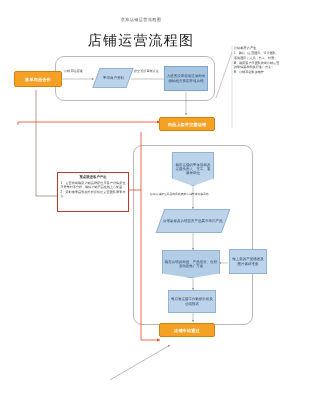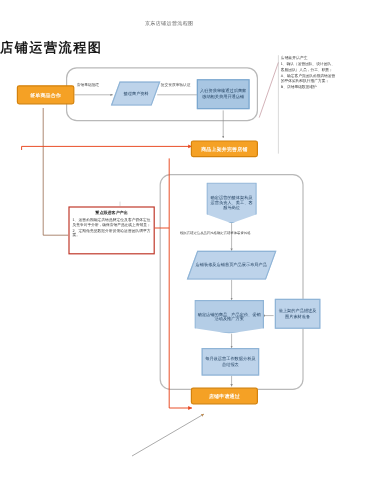--- a/index.html
+++ b/index.html
@@ -13,21 +13,21 @@
   #canvas{position:absolute;left:0;top:0;width:282px;height:400px;}
 
   
   .subtitle{
     position:absolute;left:0;top:17px;width:282px;
     text-align:center;font-size:4.2px;color:#5a5a5a;letter-spacing:.3px;
     white-space:nowrap;
   }
   .maintitle{
     position:absolute;left:0;top:32px;width:282px;
-    text-align:left;font-size:11px;color:#1a1a1a;font-weight:bold;
+    text-align:center;font-size:14px;color:#1a1a1a;font-weight:normal;
     letter-spacing:1.2px;white-space:nowrap;
   }
 
   
   .round-box{
     position:absolute;border:1px solid #b9b9b9;border-radius:9px;
     background:#ffffff;box-sizing:border-box;
   }
 
   

